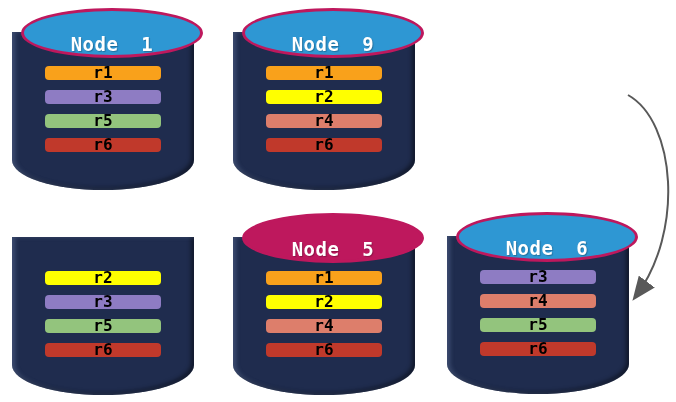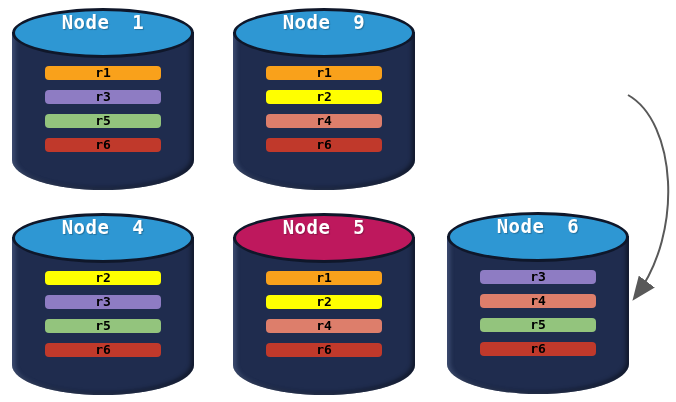--- a/index.html
+++ b/index.html
@@ -14,28 +14,28 @@
   .node { position: absolute; width: 182px; height: 182px; }
   .cyl-body {
     position: absolute;
     left: 0; right: 0; top: 24px; bottom: 0;
     background: #1F2C4E;
     border-radius: 0 0 91px 91px / 0 0 30px 30px;
     box-shadow: inset 3px 0 4px rgba(120,140,180,0.35), inset -3px -2px 4px rgba(0,0,0,0.45);
   }
   .cyl-top {
     position: absolute;
-    left: 0; top: 0;
+    left: 9px; top: 0;
     width: 182px; height: 50px;
     box-sizing: border-box;
     background: #2E97D3;
-    border: 3px solid #0f172a;
+    border: 3px solid #be185d;
     border-radius: 50%;
     display: flex;
-    align-items: flex-start;
+    align-items: flex-end;
     justify-content: center;
     z-index: 2;
   }
   .node-title {
     color: #ffffff;
     font-weight: bold;
     font-size: 19px;
     word-spacing: 11px;
     letter-spacing: 0.5px;
     white-space: nowrap;
@@ -51,21 +51,21 @@
     height: 14px;
     margin-bottom: 10px;
     border-radius: 4px;
     display: flex;
     align-items: center;
     justify-content: center;
   }
   .bar-label {
     color: #000000;
     font-weight: bold;
-    font-size: 13px;
+    font-size: 16px;
     line-height: 14px;
   }
   .x-mark {
     position: absolute;
     left: 3px; top: 34px;
     z-index: 5;
   }
   .arrow-layer {
     position: absolute;
     left: 0; top: 0;
@@ -116,23 +116,20 @@
         </div>
       <div class="bar" style="background-color: rgb(192, 57, 43);">
           <span class="bar-label">r6</span>
         </div>
     </div>
   </div>
 
 
   <div class="node" style="left:12px; top:213px">
     <div class="cyl-body" style="background-color: rgb(31, 44, 78);"></div>
-    <div class="cyl-top" style="background-color: rgb(46, 151, 211);">
-      <span class="node-title">Node 4</span>
-    </div>
     <div class="bars">
       <div class="bar" style="background-color: rgb(255, 255, 0);">
           <span class="bar-label">r2</span>
         </div>
       <div class="bar" style="background-color: rgb(142, 124, 195);">
           <span class="bar-label">r3</span>
         </div>
       <div class="bar" style="background-color: rgb(147, 196, 125);">
           <span class="bar-label">r5</span>
         </div>

